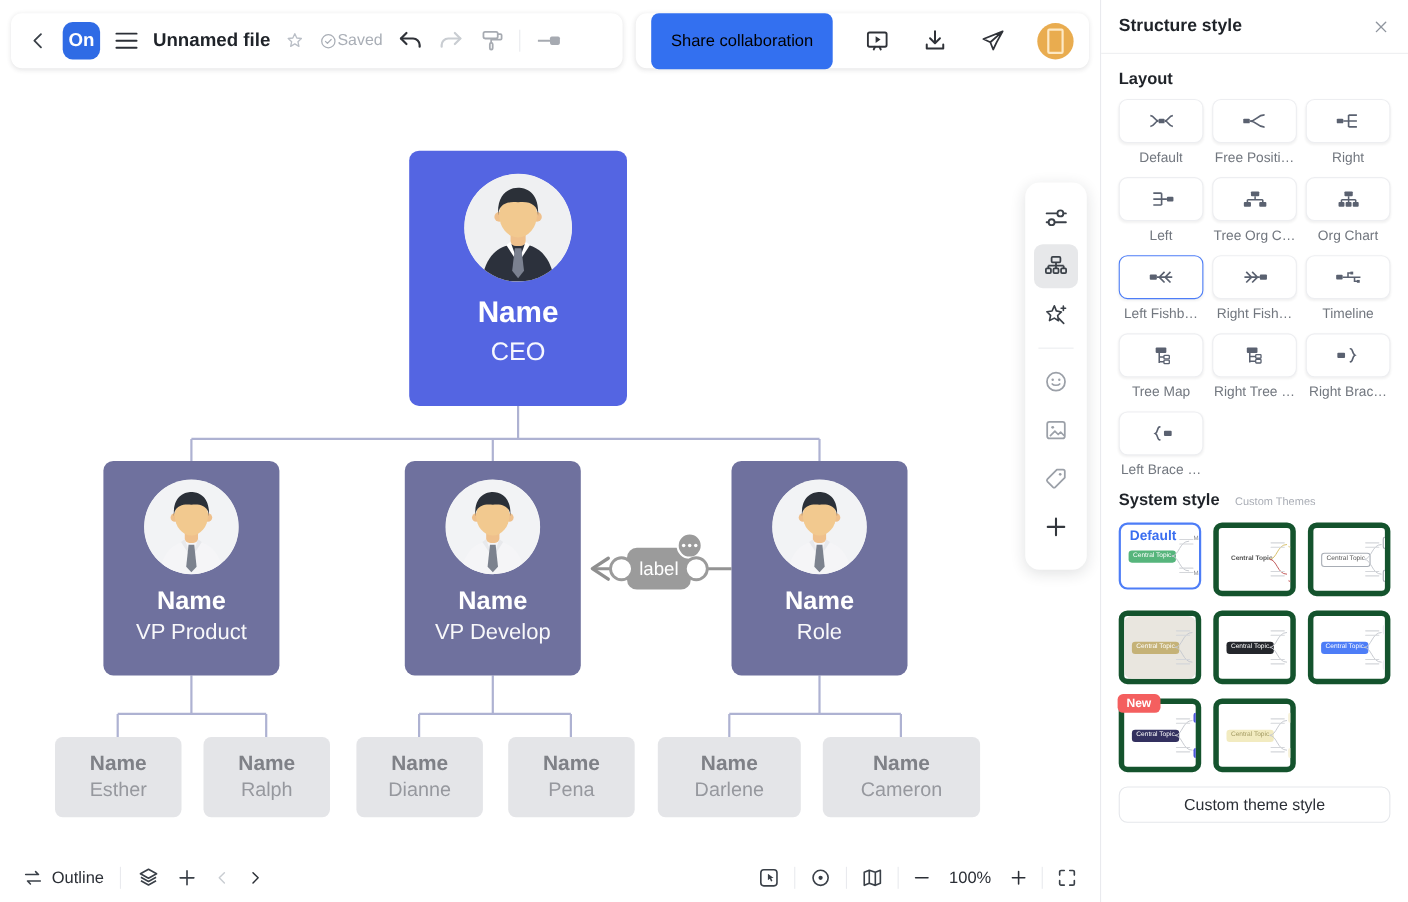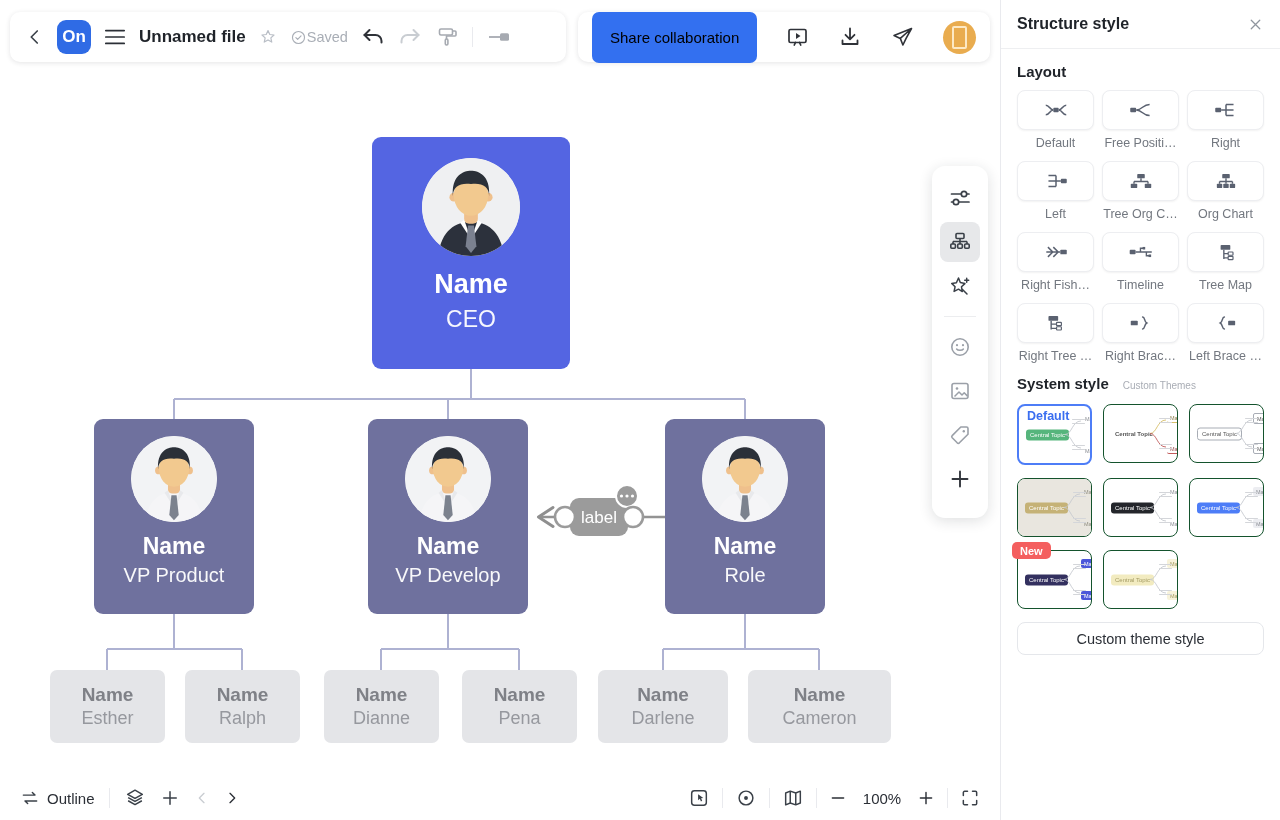--- a/index.html
+++ b/index.html
@@ -66,21 +66,21 @@
   .sechead{font-size:15px;font-weight:bold;color:#1F2329;margin:2px 0 10px;}
   .lgrid{display:grid;grid-template-columns:repeat(3,1fr);column-gap:8px;row-gap:11px;margin-bottom:10px;}
   .litem{display:flex;flex-direction:column;align-items:center;cursor:pointer;min-width:0;}
   .lbtn{width:100%;height:40px;background:#fff;border:1px solid #EDEEF1;border-radius:8px;
     box-shadow:0 1px 2px rgba(31,35,41,.06);display:flex;align-items:center;justify-content:center;color:#5A6170;box-sizing:border-box;}
   .litem.sel .lbtn{border:1.5px solid #4D7DF7;}
   .llabel{font-size:12.5px;color:#72777F;margin-top:6px;max-width:100%;white-space:nowrap;overflow:hidden;}
   .sysrow{display:flex;align-items:baseline;gap:14px;margin:12px 0 12px;}
   .sysrow .tab{font-size:10px;color:#A9ADB5;cursor:pointer;}
   .tgrid{display:grid;grid-template-columns:1fr 1fr 1fr;column-gap:11px;row-gap:13px;}
-  .thumb{position:relative;height:57px;border:1px solid #14532d;border-radius:8px;background:#fff;cursor:pointer;}
+  .thumb{position:relative;height:57px;border:5px solid #14532d;border-radius:8px;background:#fff;cursor:pointer;}
   .thumb.sel{border:2px solid #4D7DF7;}
   .mini{position:absolute;inset:0;border-radius:7px;overflow:hidden;}
   .cnode{position:absolute;left:7px;top:50%;transform:translateY(-50%);font-size:6px;padding:2.5px 4px;
     border-radius:3px;white-space:nowrap;color:#666;}
   .mnode{position:absolute;left:63px;font-size:5.5px;padding:1.5px 3px;border-radius:2px;color:#8A8D93;white-space:nowrap;}
   .m1{top:8px}.m2{bottom:8px}
   .tl{position:absolute;left:46px;top:9px;width:18px;height:39px;}
   .tl path{stroke:#C6C9CF;stroke-width:.9;fill:none;}
   .subs{position:absolute;right:5px;width:13px;}
   .subs.s1{top:10px}.subs.s2{bottom:10px}
@@ -503,20 +503,29 @@
               <svg width="28" height="20" viewBox="0 0 26 18">
                 <rect x="9.5" y="2.5" width="7" height="4" rx=".8" fill="currentColor"></rect>
                 <path d="M13 6.5 V9.5 M7 9.5 H19 M7 9.5 V11.5 M13 9.5 V11.5 M19 9.5 V11.5" stroke="currentColor" stroke-width="1.3" fill="none"></path>
                 <rect x="4.5" y="11.5" width="5" height="4" rx=".8" fill="currentColor"></rect>
                 <rect x="10.5" y="11.5" width="5" height="4" rx=".8" fill="currentColor"></rect>
                 <rect x="16.5" y="11.5" width="5" height="4" rx=".8" fill="currentColor"></rect>
               </svg>
             </div>
           <div class="llabel">Org Chart</div>
         </div>
+        <div class="litem sel">
+          <div class="lbtn">
+              <svg width="28" height="20" viewBox="0 0 26 18">
+                <rect x="3" y="6.8" width="6" height="4.4" rx=".8" fill="currentColor"></rect>
+                <path d="M9 9 H22 M15.5 4.5 L11 9 L15.5 13.5 M20.5 4.5 L16 9 L20.5 13.5" stroke="currentColor" stroke-width="1.4" fill="none"></path>
+              </svg>
+            </div>
+          <div class="llabel">Left Fishb…</div>
+        </div>
         <div class="litem">
           <div class="lbtn">
               <svg width="28" height="20" viewBox="0 0 26 18">
                 <rect x="17" y="6.8" width="6" height="4.4" rx=".8" fill="currentColor"></rect>
                 <path d="M4 9 H17 M5.5 4.5 L10 9 L5.5 13.5 M10.5 4.5 L15 9 L10.5 13.5" stroke="currentColor" stroke-width="1.4" fill="none"></path>
               </svg>
             </div>
           <div class="llabel">Right Fish…</div>
         </div>
         <div class="litem">

